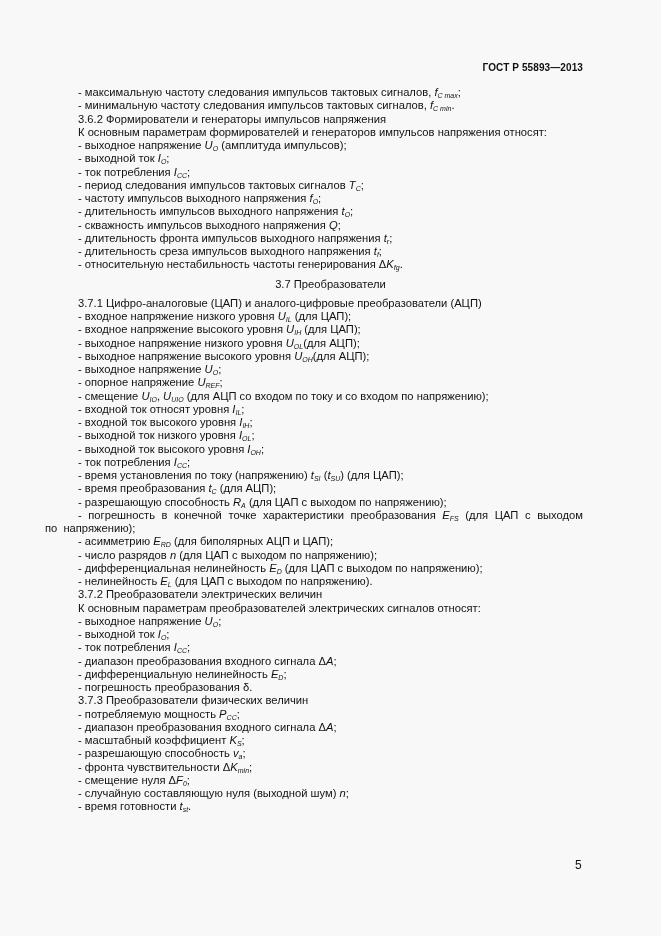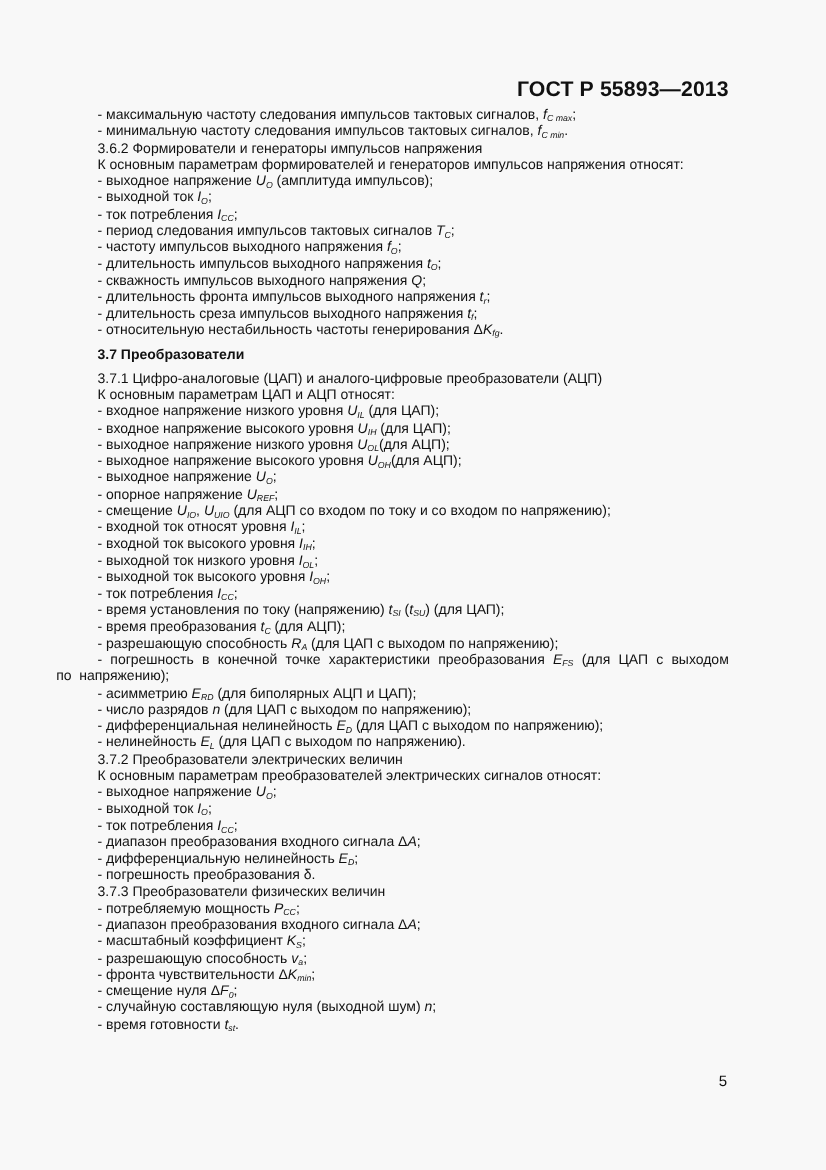--- a/index.html
+++ b/index.html
@@ -2,26 +2,26 @@
 <html><head>
   <meta charset="utf-8">
   <style>
     html, body { margin: 0; padding: 0; }
     body {
       width: 661px; height: 936px; background: #f8f8f8; position: relative; overflow: hidden;
       font-family: "Liberation Sans", sans-serif; color: #111; font-size: 11.2px;
     }
     .header {
       position: absolute; top: 62px; left: 0; width: 583px; text-align: right;
-      font-weight: bold; font-size: 17px; letter-spacing: 0.1px;
+      font-weight: bold; font-size: 10px; letter-spacing: 0.1px;
     }
     .content { position: absolute; top: 86px; left: 45px; width: 538px; }
     .line { height: 13.25px; line-height: 13.25px; white-space: nowrap; padding-left: 33px; }
     .line.ul span.t { }
-    .line.h2 { font-weight: bold; margin-top: 6px; margin-bottom: 6px; }
+    .line.h2 { font-weight: normal; margin-top: 6px; margin-bottom: 6px; text-align: center; }
     .para-wrap { padding-left: 0; text-indent: 33px; white-space: normal; text-align: justify; line-height: 13.25px; word-spacing: 3px; }
     i { font-style: italic; }
     sub { font-size: 7px; vertical-align: -2px; line-height: 0; font-style: italic; }
     .pagenum { position: absolute; top: 858px; left: 575px; font-size: 12px; }
   </style>
 </head>
 <body>
 
 <div class="header">
   <span>ГОСТ Р 55893—2013</span>
@@ -37,21 +37,20 @@
     <div class="line"><span class="t">- ток потребления </span><i>I</i><sub>CC</sub><span>;</span></div>
     <div class="line"><span class="t">- период следования импульсов тактовых сигналов </span><i>T</i><sub>C</sub><span>;</span></div>
     <div class="line"><span class="t">- частоту импульсов выходного напряжения </span><i>f</i><sub>O</sub><span>;</span></div>
     <div class="line"><span class="t">- длительность импульсов выходного напряжения </span><i>t</i><sub>O</sub><span>;</span></div>
     <div class="line"><span class="t">- скважность импульсов выходного напряжения </span><i>Q</i><span>;</span></div>
     <div class="line"><span class="t">- длительность фронта импульсов выходного напряжения </span><i>t</i><sub>r</sub><span>;</span></div>
     <div class="line"><span class="t">- длительность среза импульсов выходного напряжения </span><i>t</i><sub>f</sub><span>;</span></div>
     <div class="line"><span class="t">- относительную нестабильность частоты генерирования Δ</span><i>K</i><sub>fg</sub><span>.</span></div>
     <div class="line h2"><span class="t">3.7 Преобразователи</span></div>
     <div class="line ul"><span class="t">3.7.1 Цифро-аналоговые (ЦАП) и аналого-цифровые преобразователи (АЦП)</span></div>
-    <div class="line"><span class="t">К основным параметрам ЦАП и АЦП относят:</span></div>
     <div class="line"><span class="t">- входное напряжение низкого уровня </span><i>U</i><sub>IL</sub><span> (для ЦАП);</span></div>
     <div class="line"><span class="t">- входное напряжение высокого уровня </span><i>U</i><sub>IH</sub><span> (для ЦАП);</span></div>
     <div class="line"><span class="t">- выходное напряжение низкого уровня </span><i>U</i><sub>OL</sub><span>(для АЦП);</span></div>
     <div class="line"><span class="t">- выходное напряжение высокого уровня </span><i>U</i><sub>OH</sub><span>(для АЦП);</span></div>
     <div class="line"><span class="t">- выходное напряжение </span><i>U</i><sub>O</sub><span>;</span></div>
     <div class="line"><span class="t">- опорное напряжение </span><i>U</i><sub>REF</sub><span>;</span></div>
     <div class="line"><span class="t">- смещение </span><i>U</i><sub>IO</sub><span>, </span><i>U</i><sub>UIO</sub><span> (для АЦП со входом по току и со входом по напряжению);</span></div>
     <div class="line"><span class="t">- входной ток относят уровня </span><i>I</i><sub>IL</sub><span>;</span></div>
     <div class="line"><span class="t">- входной ток высокого уровня </span><i>I</i><sub>IH</sub><span>;</span></div>
     <div class="line"><span class="t">- выходной ток низкого уровня </span><i>I</i><sub>OL</sub><span>;</span></div>

